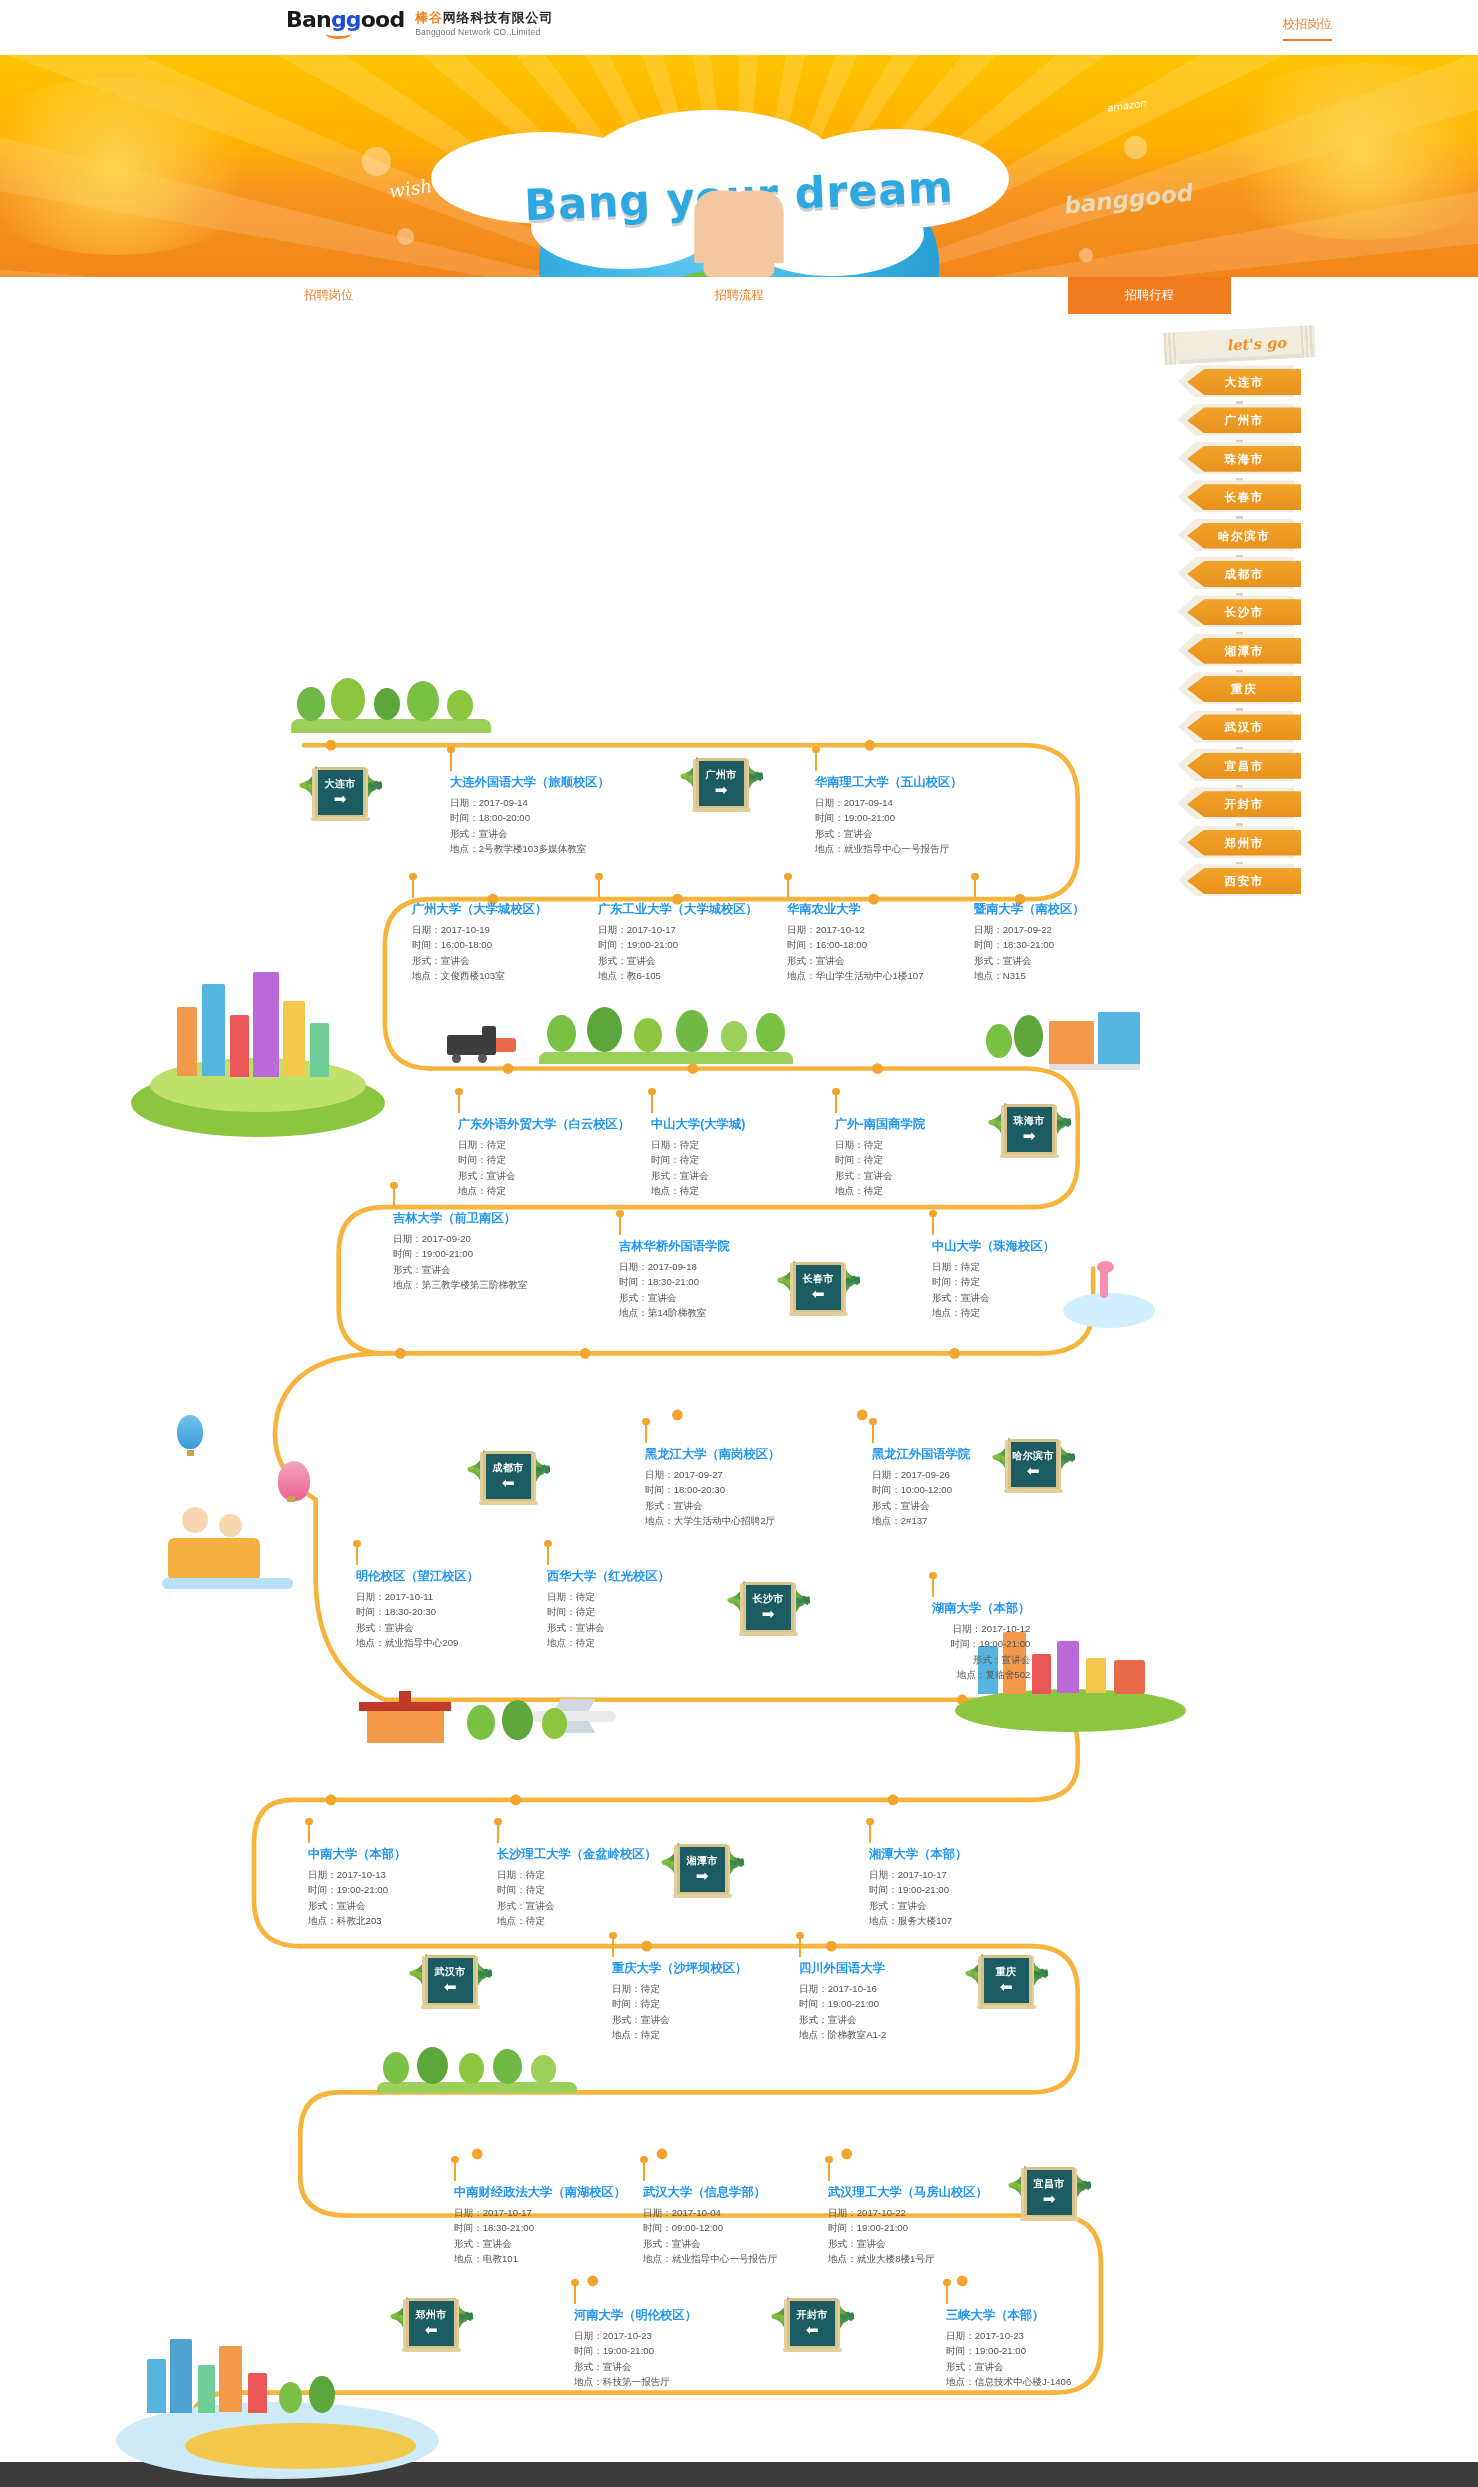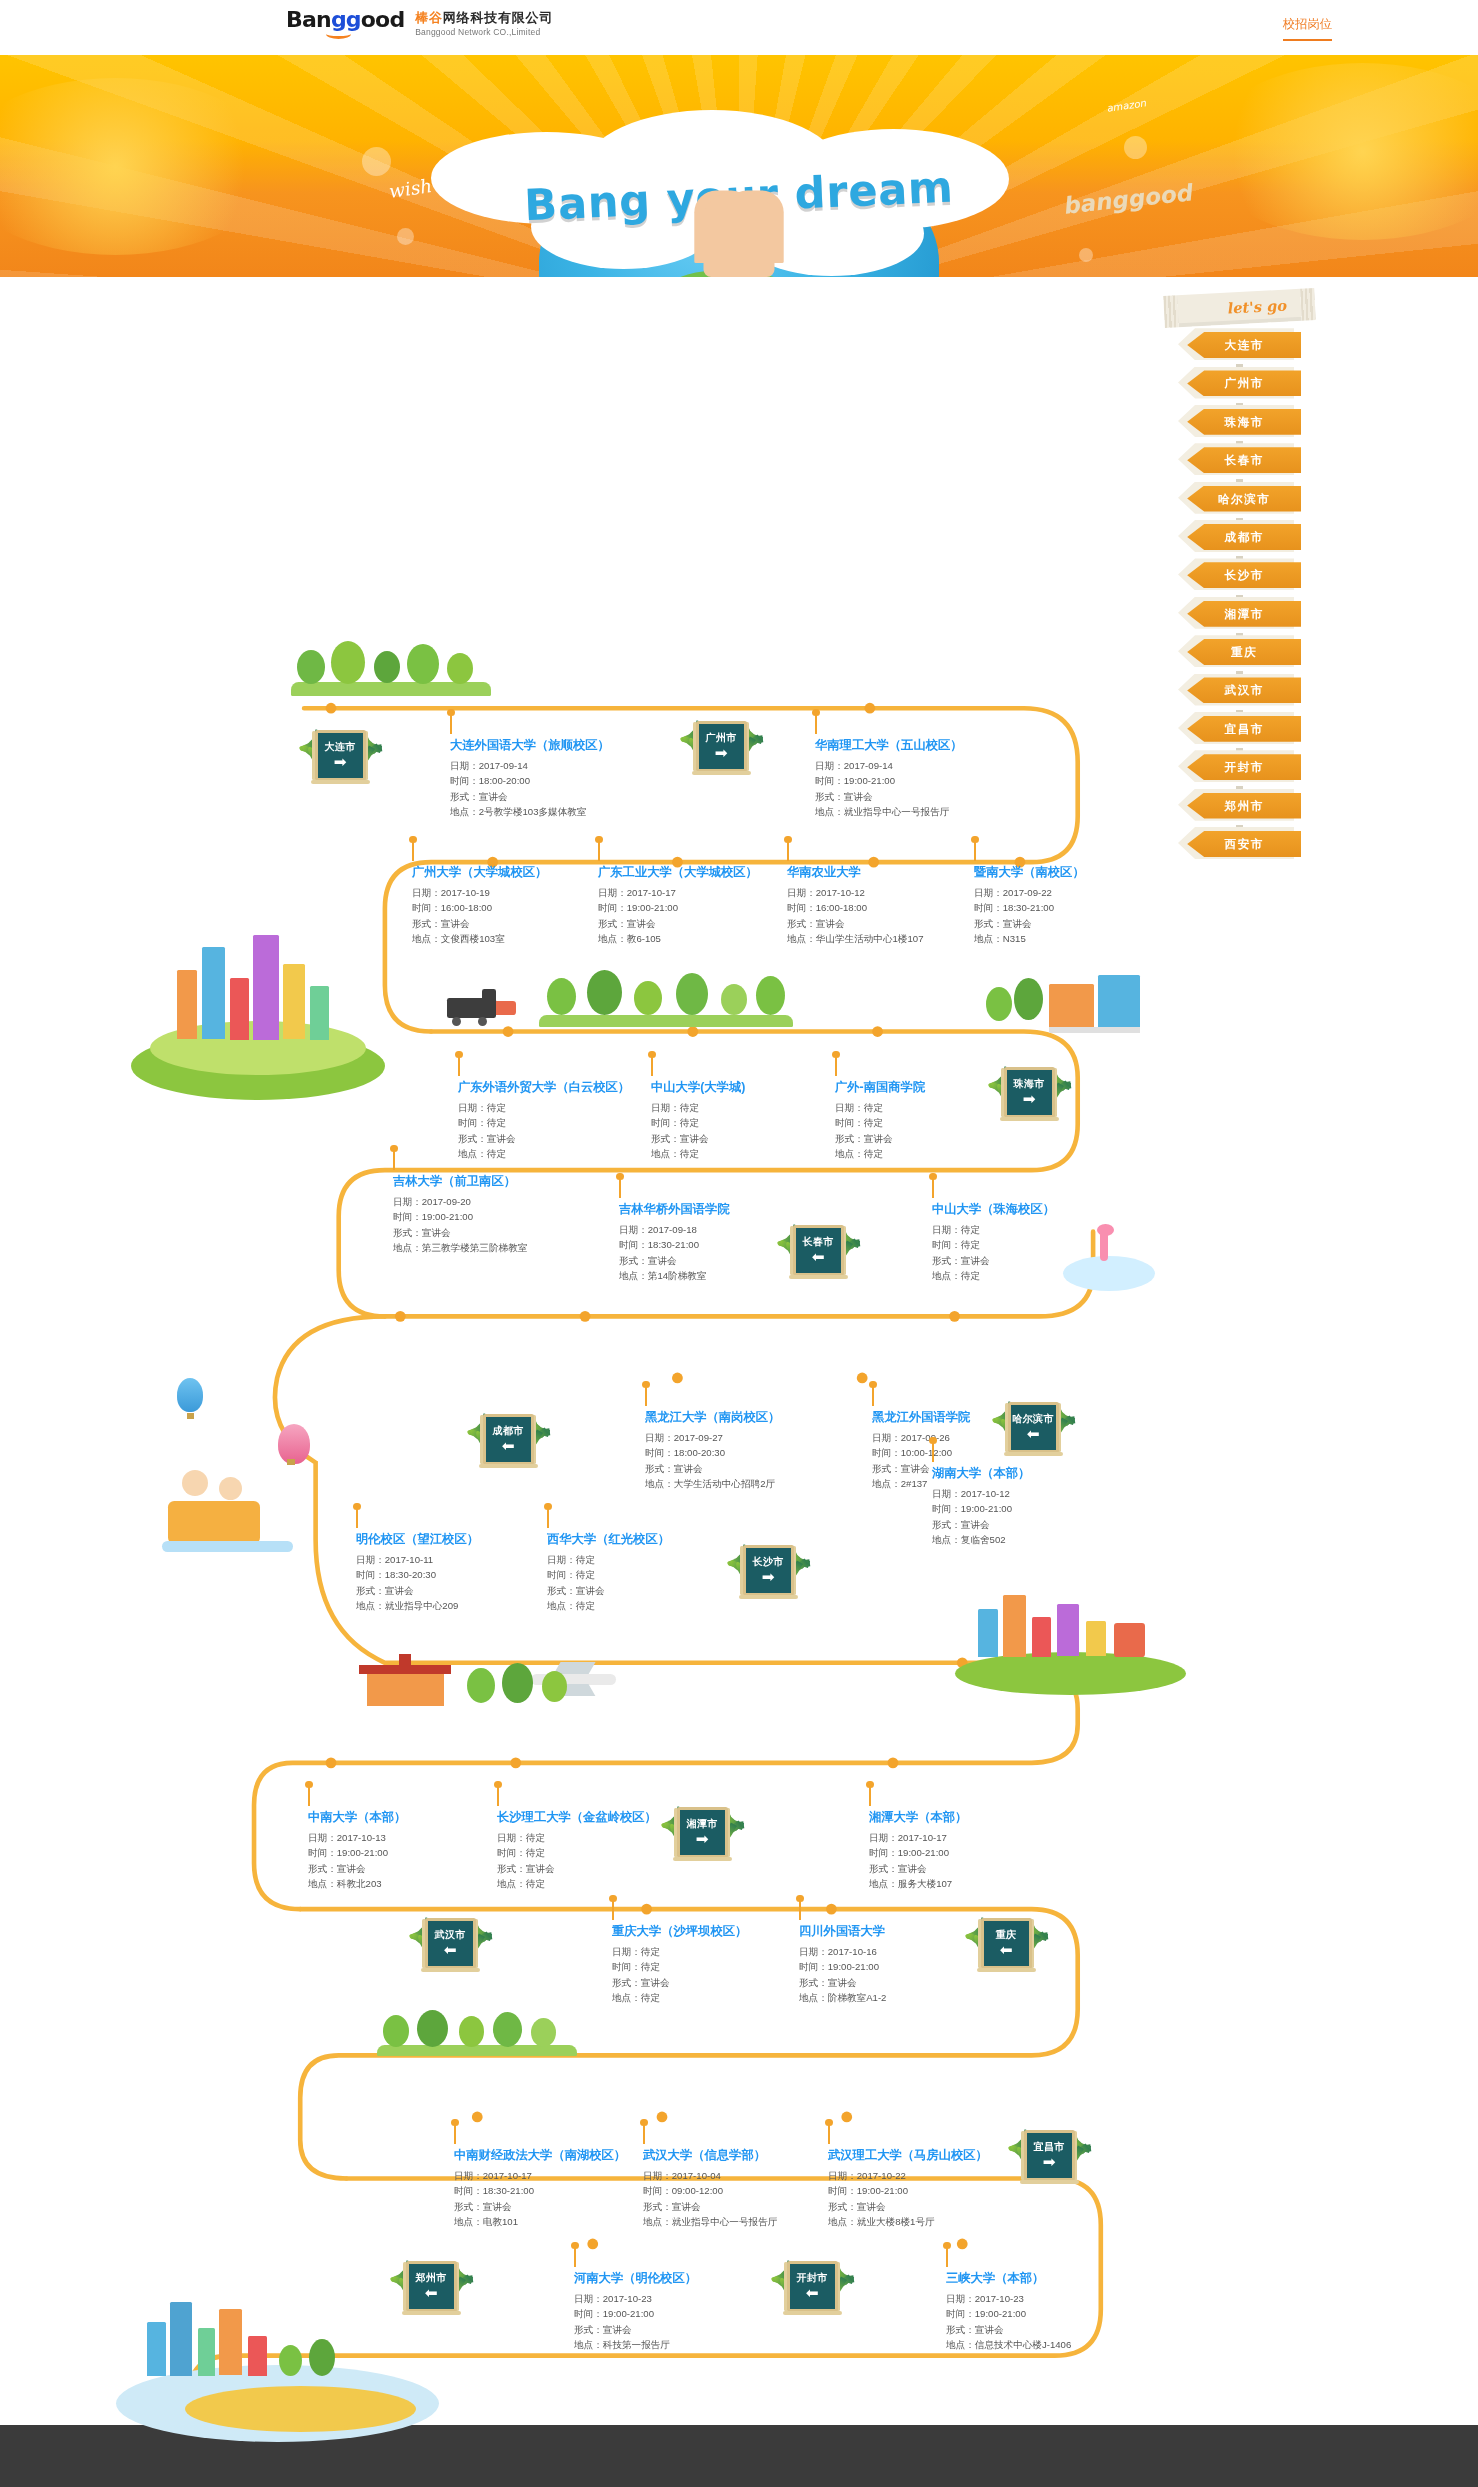--- a/index.html
+++ b/index.html
@@ -168,20 +168,31 @@
     <div class="banner-bg-word">banggood</div>
 
     <div class="earth">
       <div class="cont" style="left:46px;top:39px;width:100px;height:69px;"></div>
       <div class="cont" style="left:193px;top:23px;width:131px;height:92px;"></div>
       <div class="cont" style="left:116px;top:131px;width:154px;height:77px;"></div>
     </div>
     <div class="hand"></div>
   </div>
 
+  <div class="tabs">
+    <div class="tabs-inner">
+      <div class="tab spacer"></div>
+      <div class="tab">招聘岗位</div>
+      <div class="tab spacer"></div>
+      <div class="tab">招聘流程</div>
+      <div class="tab spacer"></div>
+      <div class="tab active">招聘行程</div>
+      <div class="tab spacer"></div>
+    </div>
+  </div>
 
   <div class="main">
 
     <svg class="route" width="1478" height="2148" viewBox="0 0 1920 2790">
       <g fill="none" stroke="#f6b43c" stroke-width="6" stroke-linecap="round">
 
         <path d="M 395 560 L 1330 560 Q 1400 560 1400 630 L 1400 700 Q 1400 760 1340 760 L 560 760 Q 500 760 500 820 L 500 920 Q 500 980 560 980"></path>
 
         <path d="M 560 980 L 1330 980 Q 1400 980 1400 1040 L 1400 1100 Q 1400 1160 1340 1160 L 500 1160 Q 440 1160 440 1220 L 440 1290 Q 440 1350 500 1350"></path>
 
@@ -893,21 +904,21 @@
           <p>地点：就业指导中心209</p>
         </div>
         <div class="card" style="left: 547px; top: 1254px;">
           <div class="stem"></div>
           <h4>西华大学（红光校区）</h4>
           <p>日期：待定</p>
           <p>时间：待定</p>
           <p>形式：宣讲会</p>
           <p>地点：待定</p>
         </div>
-        <div class="card" style="left: 932px; top: 1188px;">
+        <div class="card" style="left: 932px; top: 1286px; text-align: right;">
           <div class="stem"></div>
           <h4>湖南大学（本部）</h4>
           <p>日期：2017-10-12</p>
           <p>时间：19:00-21:00</p>
           <p>形式：宣讲会</p>
           <p>地点：复临舍502</p>
         </div>
         <div class="card" style="left: 308px; top: 1532px;">
           <div class="stem"></div>
           <h4>中南大学（本部）</h4>

